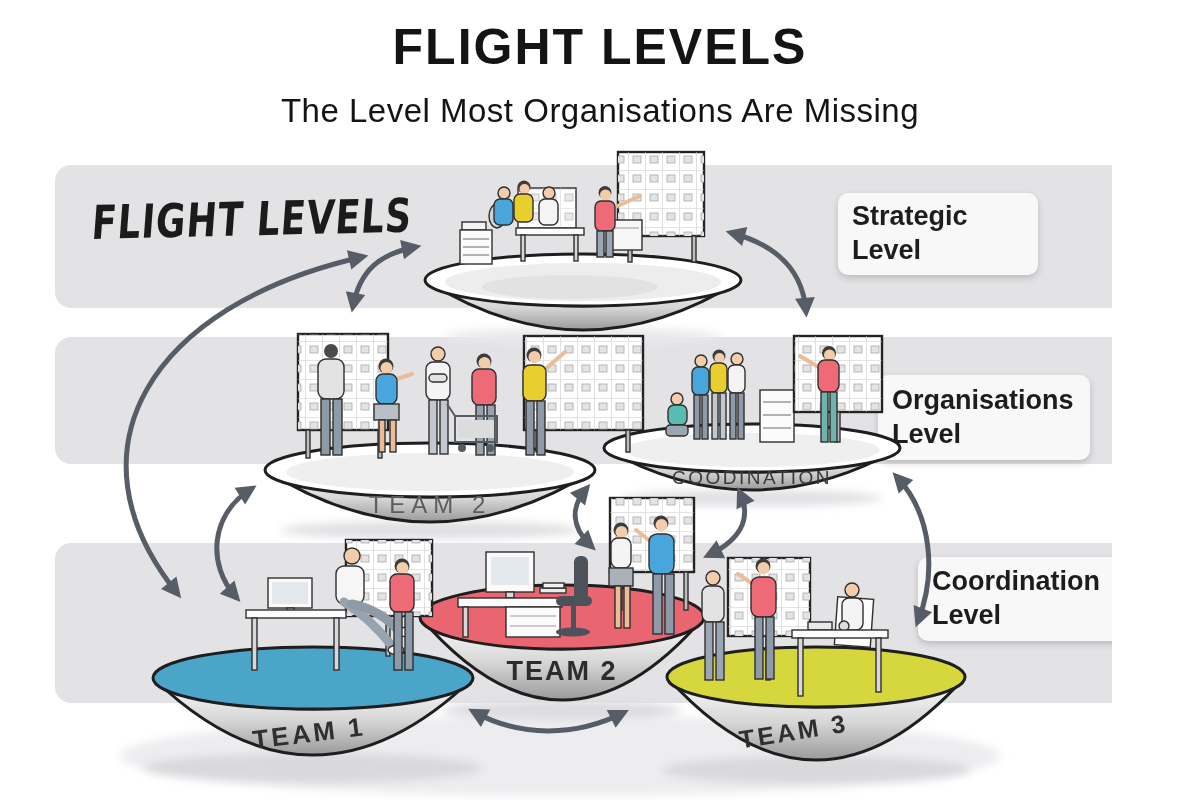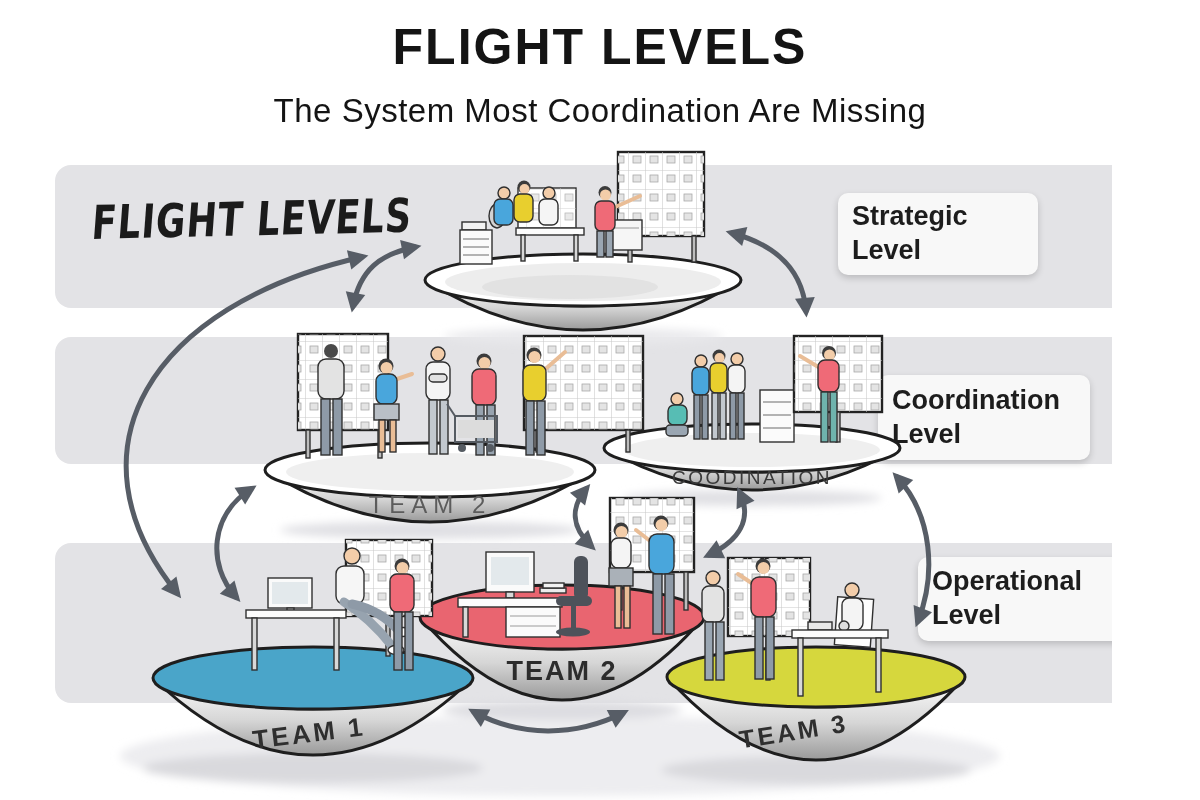--- a/index.html
+++ b/index.html
@@ -24,32 +24,32 @@
   svg.art{position:absolute;left:0;top:0;z-index:3;}
   .ln{stroke:#2f2f2f;stroke-width:1.4;}
 </style>
 </head>
 <body>
 
 <div class="stage">
 
   <div class="hdr">
     <div class="title">FLIGHT LEVELS</div>
-    <div class="subtitle">The System Most Coordination Are Missing</div>
+    <div class="subtitle">The Level Most Organisations Are Missing</div>
   </div>
 
   <div class="band" id="band-strategic"></div>
   <div class="band" id="band-coordination"></div>
   <div class="band" id="band-operational"></div>
 
   <div class="logo">FLIGHT LEVELS</div>
 
   <div class="lvl" id="lvl-strategic">Strategic Level</div>
-  <div class="lvl" id="lvl-coordination">Coordination Level</div>
-  <div class="lvl" id="lvl-operational">Operational Level</div>
+  <div class="lvl" id="lvl-coordination">Organisations Level</div>
+  <div class="lvl" id="lvl-operational">Coordination Level</div>
 
   <svg class="art" width="1200" height="800" viewBox="0 0 1200 800">
     <defs>
       <linearGradient id="hullg" x1="0" y1="0" x2="0" y2="1">
         <stop offset="0" stop-color="#ffffff"></stop>
           <stop offset=".55" stop-color="#d6d6d6"></stop>
           <stop offset="1" stop-color="#9a9a9a"></stop>
       </linearGradient>
       <pattern id="bgrid" width="17" height="19" patternUnits="userSpaceOnUse">
         <path d="M17,0 V19 M0,19 H17" stroke="#c9c9c9" stroke-width="1.1" fill="none"></path>

